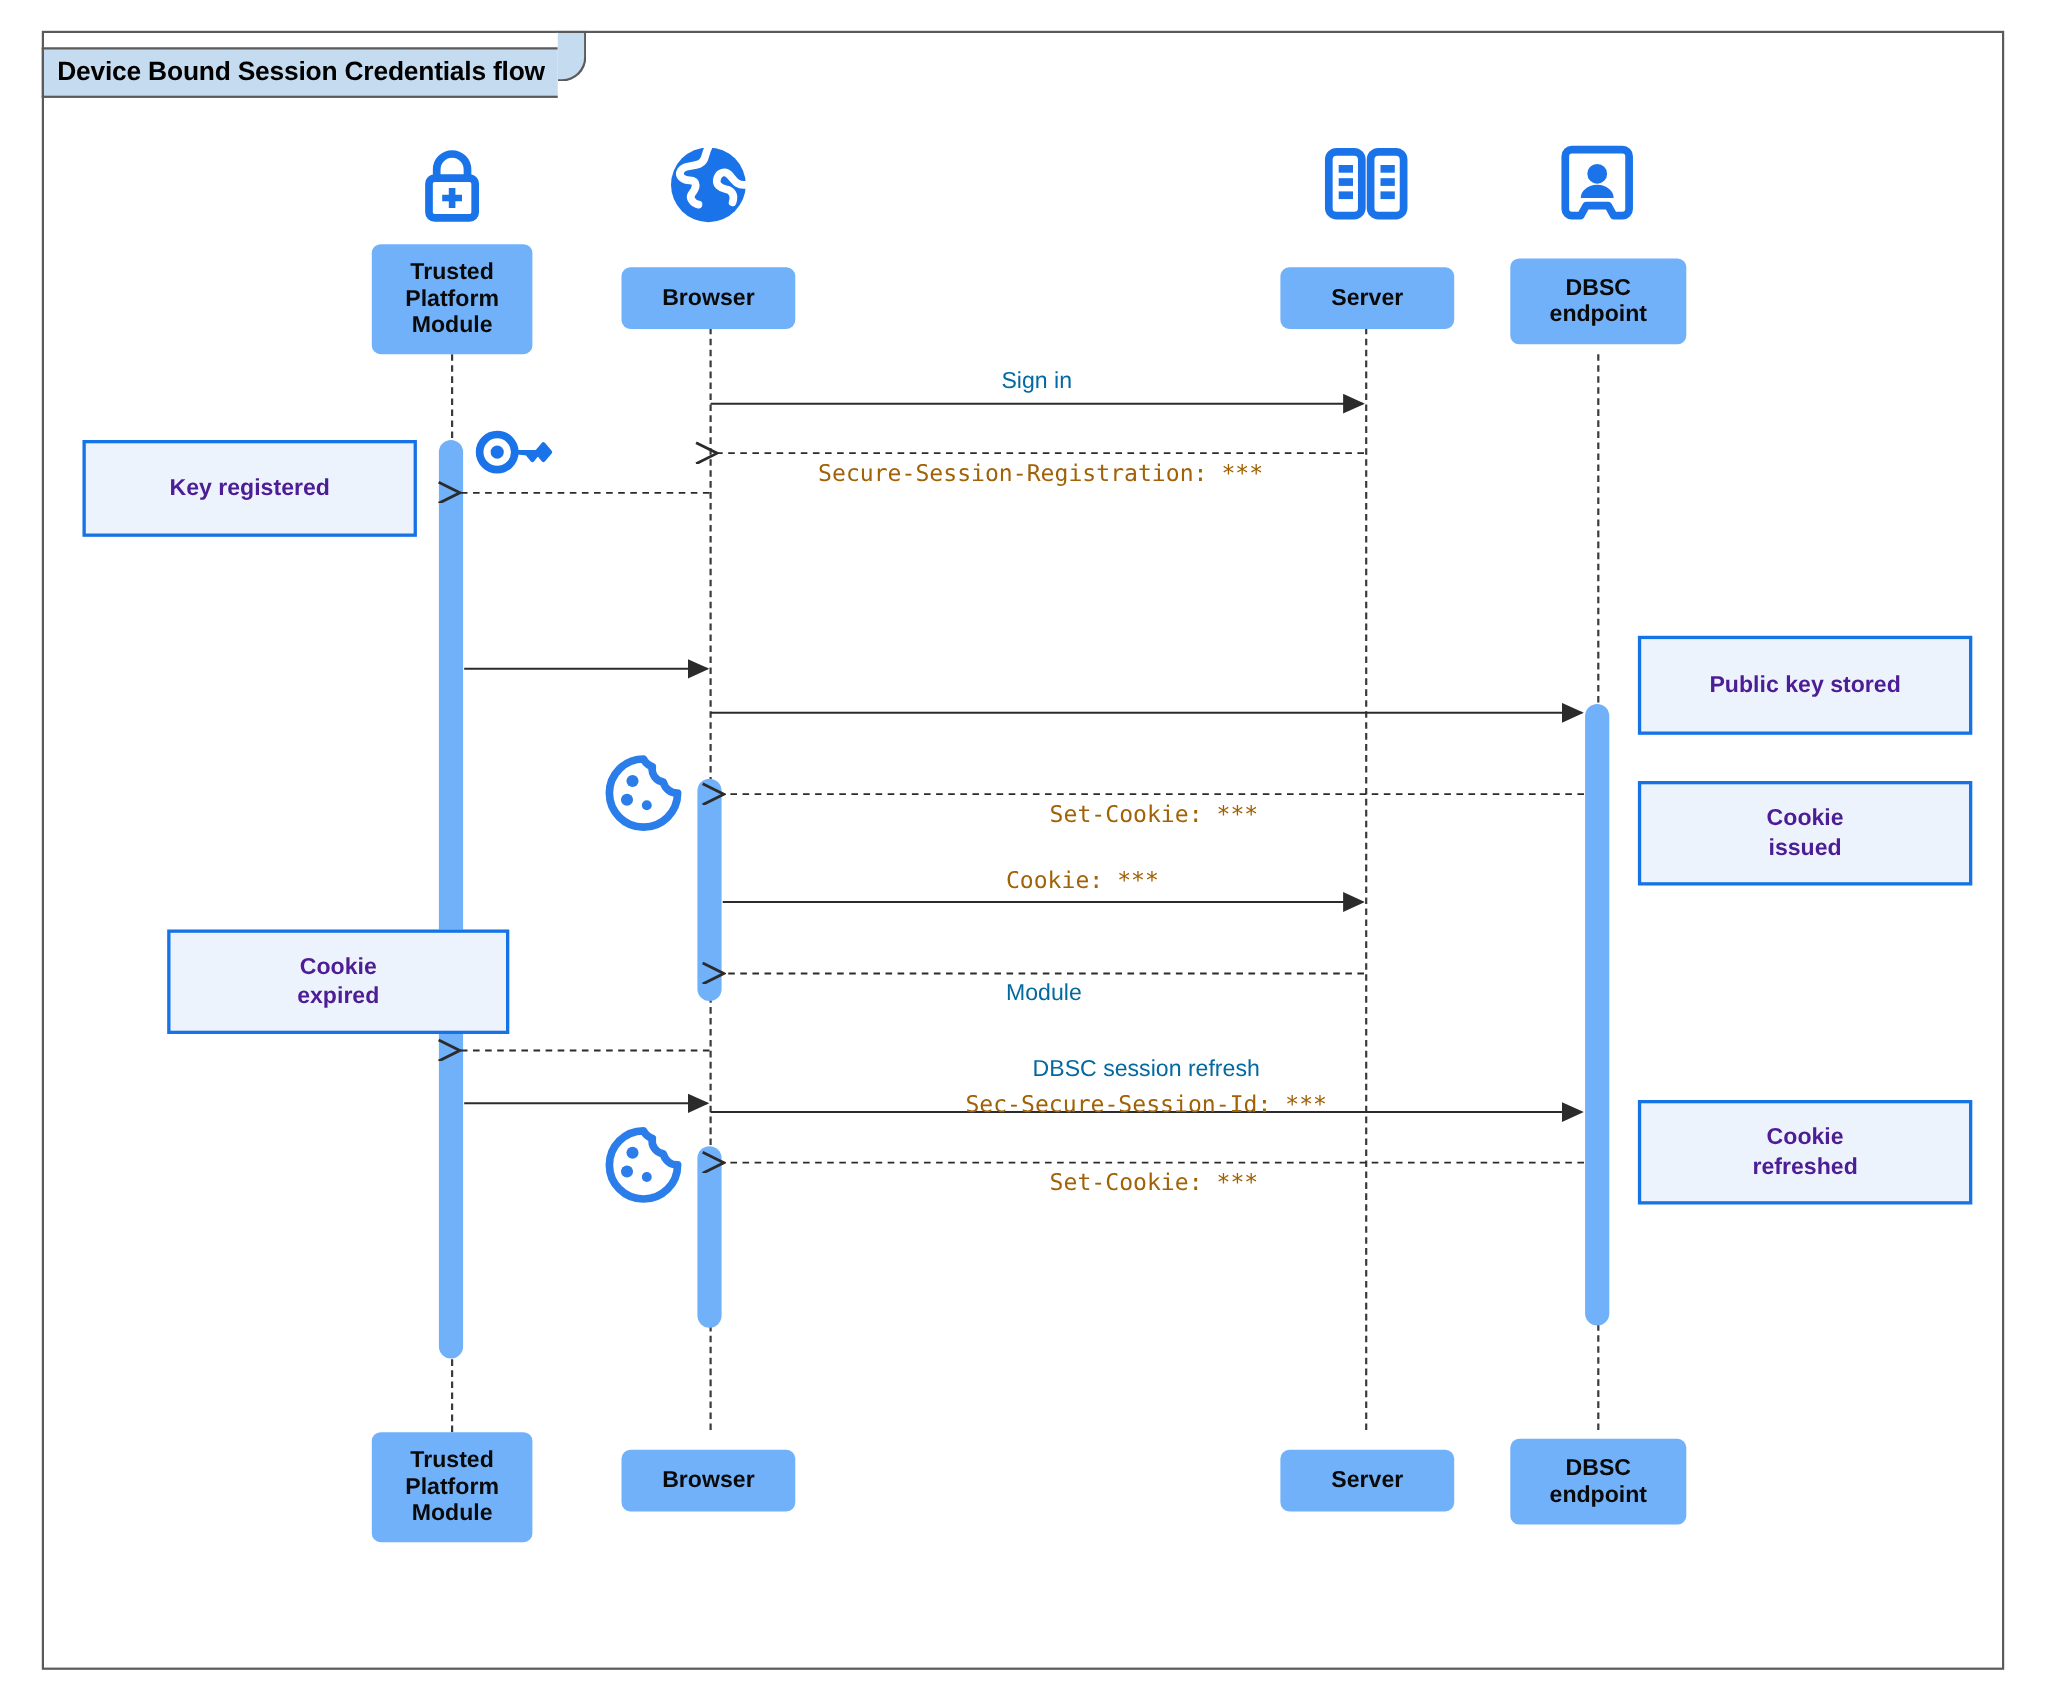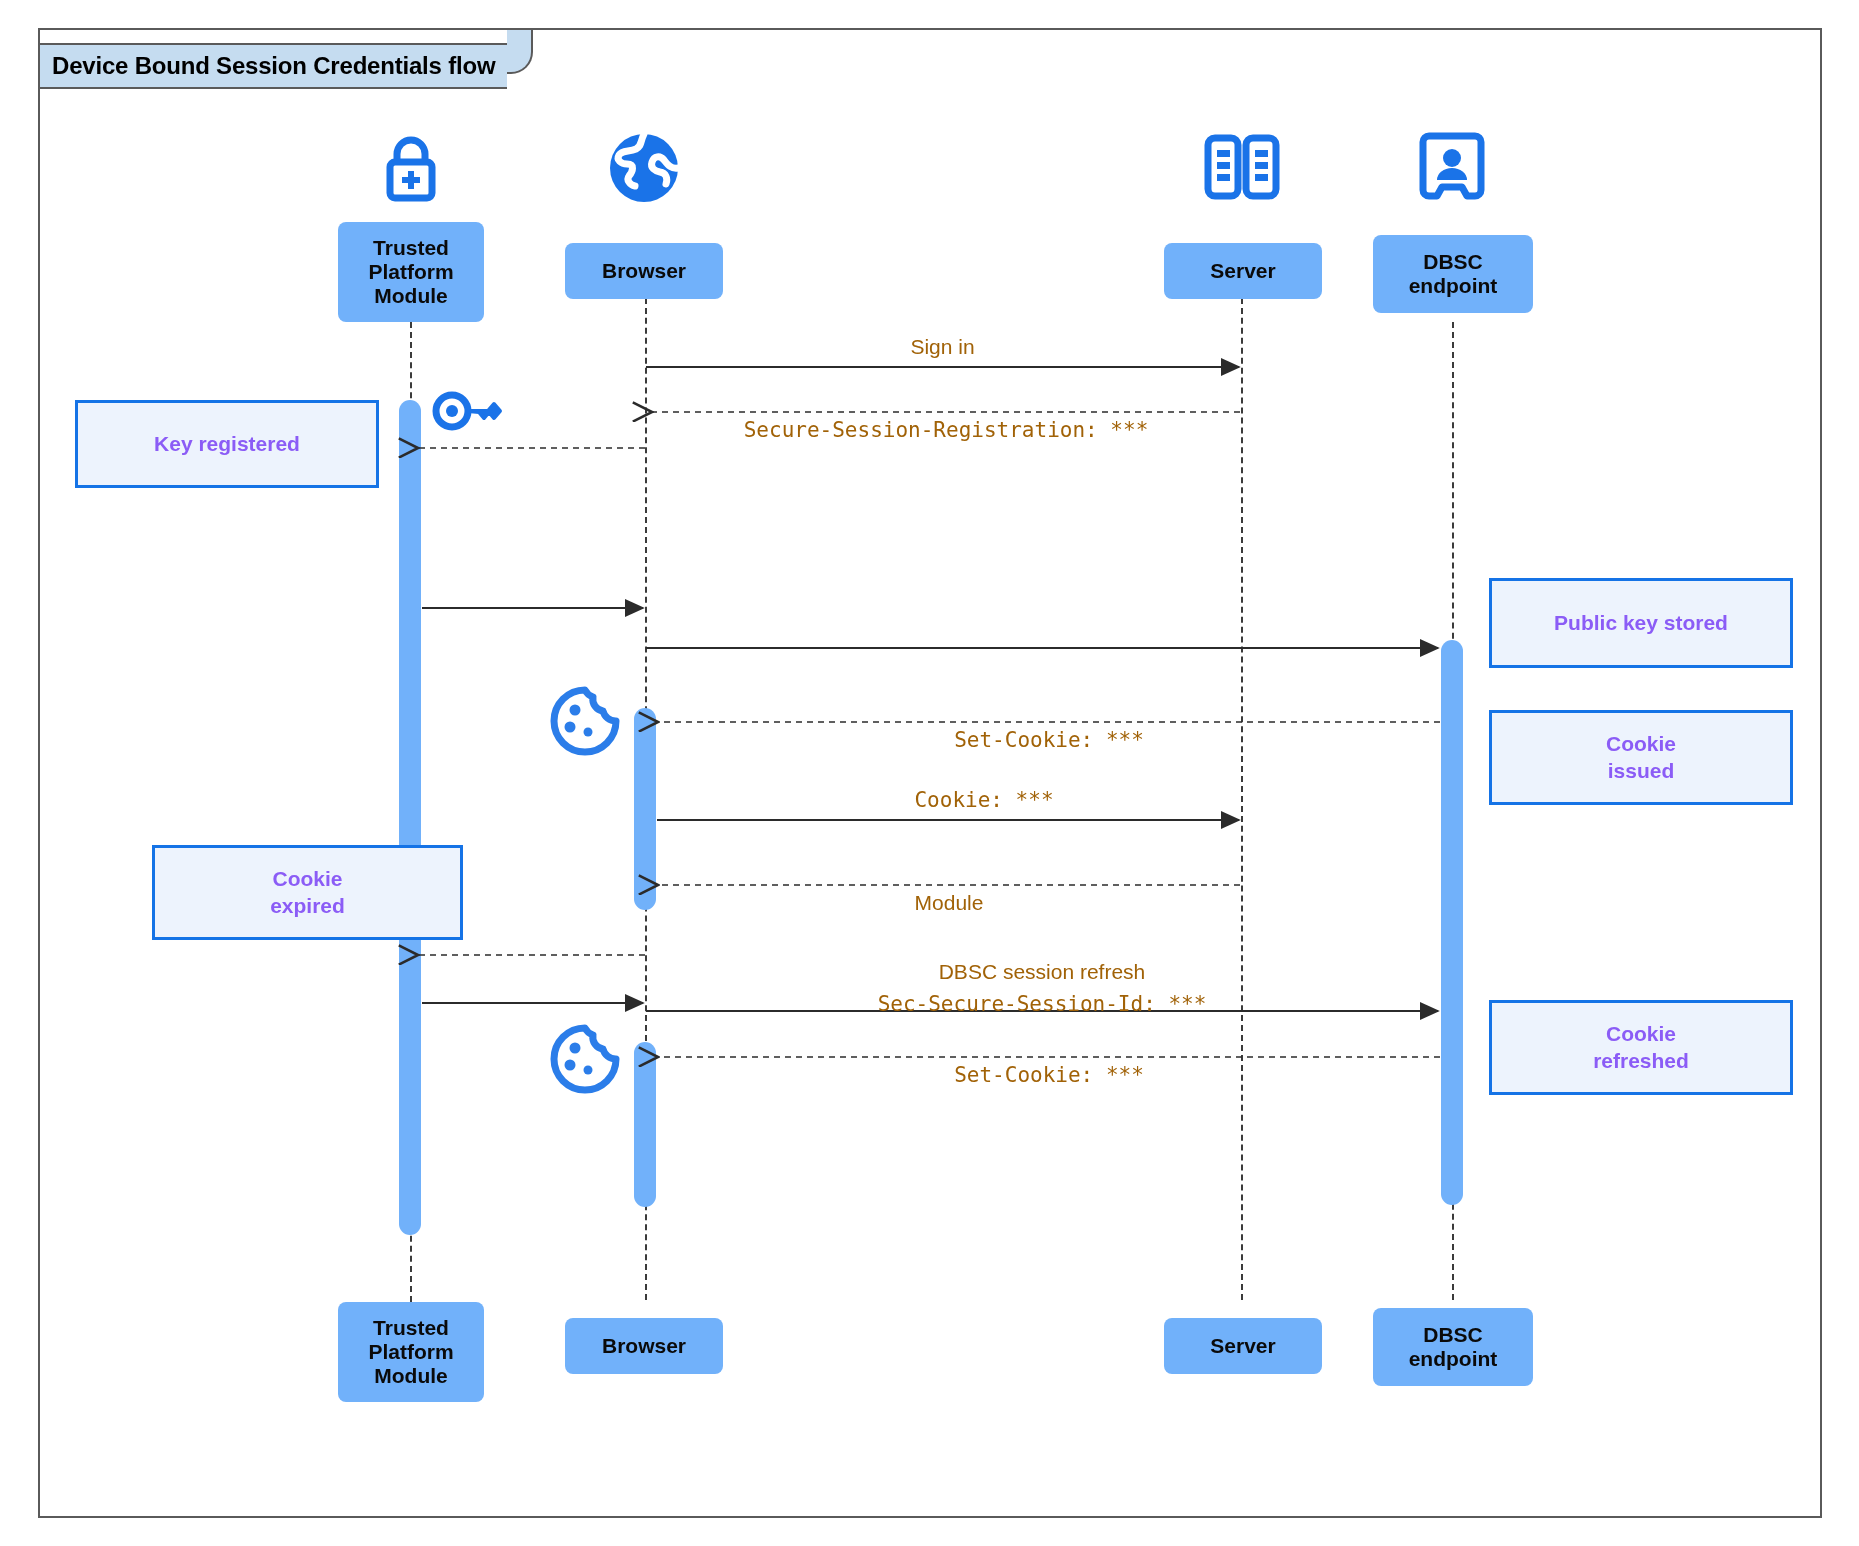--- a/index.html
+++ b/index.html
@@ -17,26 +17,26 @@
 
   
   .act{position:absolute;background:#71b1fa;border-radius:11px;width:22px;}
 
   
   .pbox{position:absolute;background:#71b1fa;border-radius:8px;display:flex;align-items:center;justify-content:center;text-align:center;}
   .pbox span{font-size:21px;font-weight:bold;color:#0a0a0a;line-height:1.13;}
 
   
   .note{position:absolute;background:#edf3fd;border:3px solid #1573e6;box-sizing:border-box;display:flex;align-items:center;justify-content:center;text-align:center;}
-  .note span{font-size:21px;font-weight:bold;color:#8b5cf6;line-height:1.28;}
+  .note span{font-size:21px;font-weight:bold;color:#4c1d95;line-height:1.28;}
 
   
   .msg{position:absolute;font-size:21px;color:#3a3a3a;white-space:nowrap;text-align:center;}
   .msg.mono{font-family:"DejaVu Sans Mono",monospace;color:#a16207;letter-spacing:0px;}
-  .msg.sans{font-family:"Liberation Sans",sans-serif;color:#a16207;}
+  .msg.sans{font-family:"Liberation Sans",sans-serif;color:#0369a1;}
 
   
   .arrow-svg{position:absolute;overflow:visible;}
   .icon{position:absolute;}
 </style>
 </head>
 <body>
 
 <div id="stage">
 

